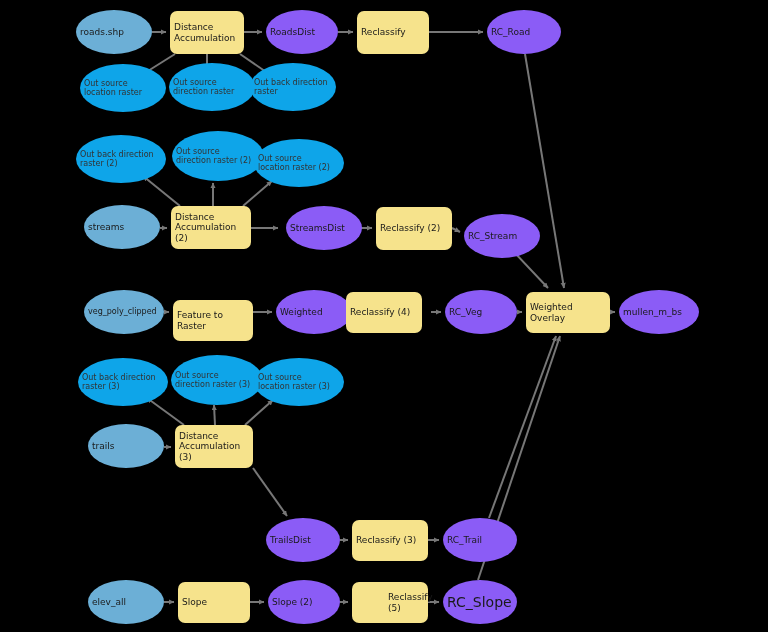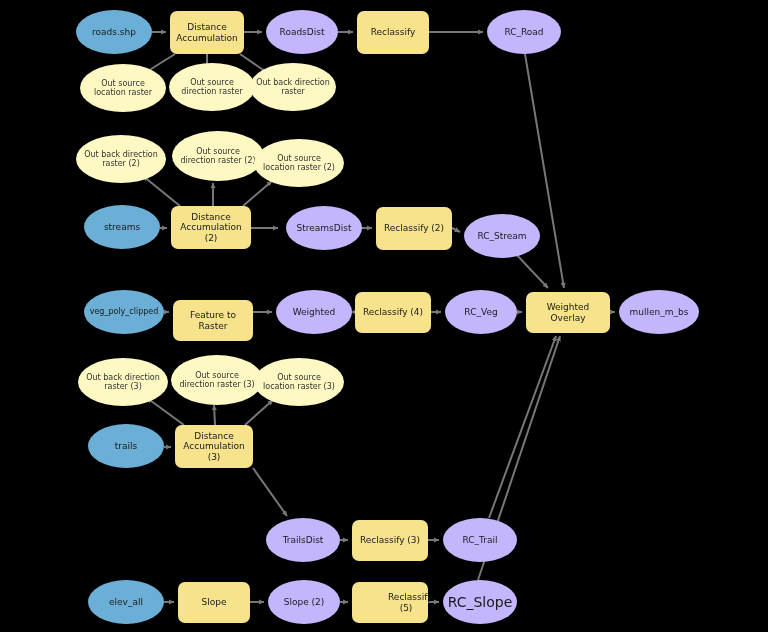--- a/index.html
+++ b/index.html
@@ -20,38 +20,38 @@
     left: 0; top: 0;
     width: 768px;
     height: 632px;
     pointer-events: none;
   }
   .node {
     position: absolute;
     display: flex;
     align-items: center;
     justify-content: center;
-    text-align: center;
+    text-align: left;
     box-sizing: border-box;
     color: #1a1a1a;
     line-height: 1.15;
     padding: 2px 4px;
     user-select: none;
   }
   .node-data {
     border-radius: 50%;
     background: #6CAFD6;
   }
   .node-derived {
     border-radius: 50%;
-    background: #c4b5fd;
+    background: #8b5cf6;
   }
   .node-out {
     border-radius: 50%;
-    background: #fef9c3;
+    background: #0ea5e9;
     color: #333333;
   }
   .node-tool {
     border-radius: 7px;
     background: #F6E38C;
   }
   .node-label {
     display: block;
     width: 100%;
     white-space: pre-line;
@@ -164,21 +164,21 @@
       </div>
       <div class="node node-data" style="left: 84px; top: 290px; width: 80px; height: 44px; font-size: 8px;">
         <span class="node-label">veg_poly_clipped</span>
       </div>
       <div class="node node-tool" style="left: 173px; top: 292px; width: 80px; height: 41px; font-size: 9px; margin-top: 8px;">
         <span class="node-label">Feature to Raster</span>
       </div>
       <div class="node node-derived" style="left: 276px; top: 290px; width: 76px; height: 44px; font-size: 9px;">
         <span class="node-label">Weighted</span>
       </div>
-      <div class="node node-tool" style="left: 355px; top: 292px; width: 76px; height: 41px; font-size: 9px;">
+      <div class="node node-tool" style="left: 346px; top: 292px; width: 76px; height: 41px; font-size: 9px;">
         <span class="node-label">Reclassify (4)</span>
       </div>
       <div class="node node-derived" style="left: 445px; top: 290px; width: 72px; height: 44px; font-size: 9px;">
         <span class="node-label">RC_Veg</span>
       </div>
       <div class="node node-tool" style="left: 526px; top: 292px; width: 84px; height: 41px; font-size: 9px;">
         <span class="node-label">Weighted Overlay</span>
       </div>
       <div class="node node-derived" style="left: 619px; top: 290px; width: 80px; height: 44px; font-size: 9px;">
         <span class="node-label">mullen_m_bs</span>

